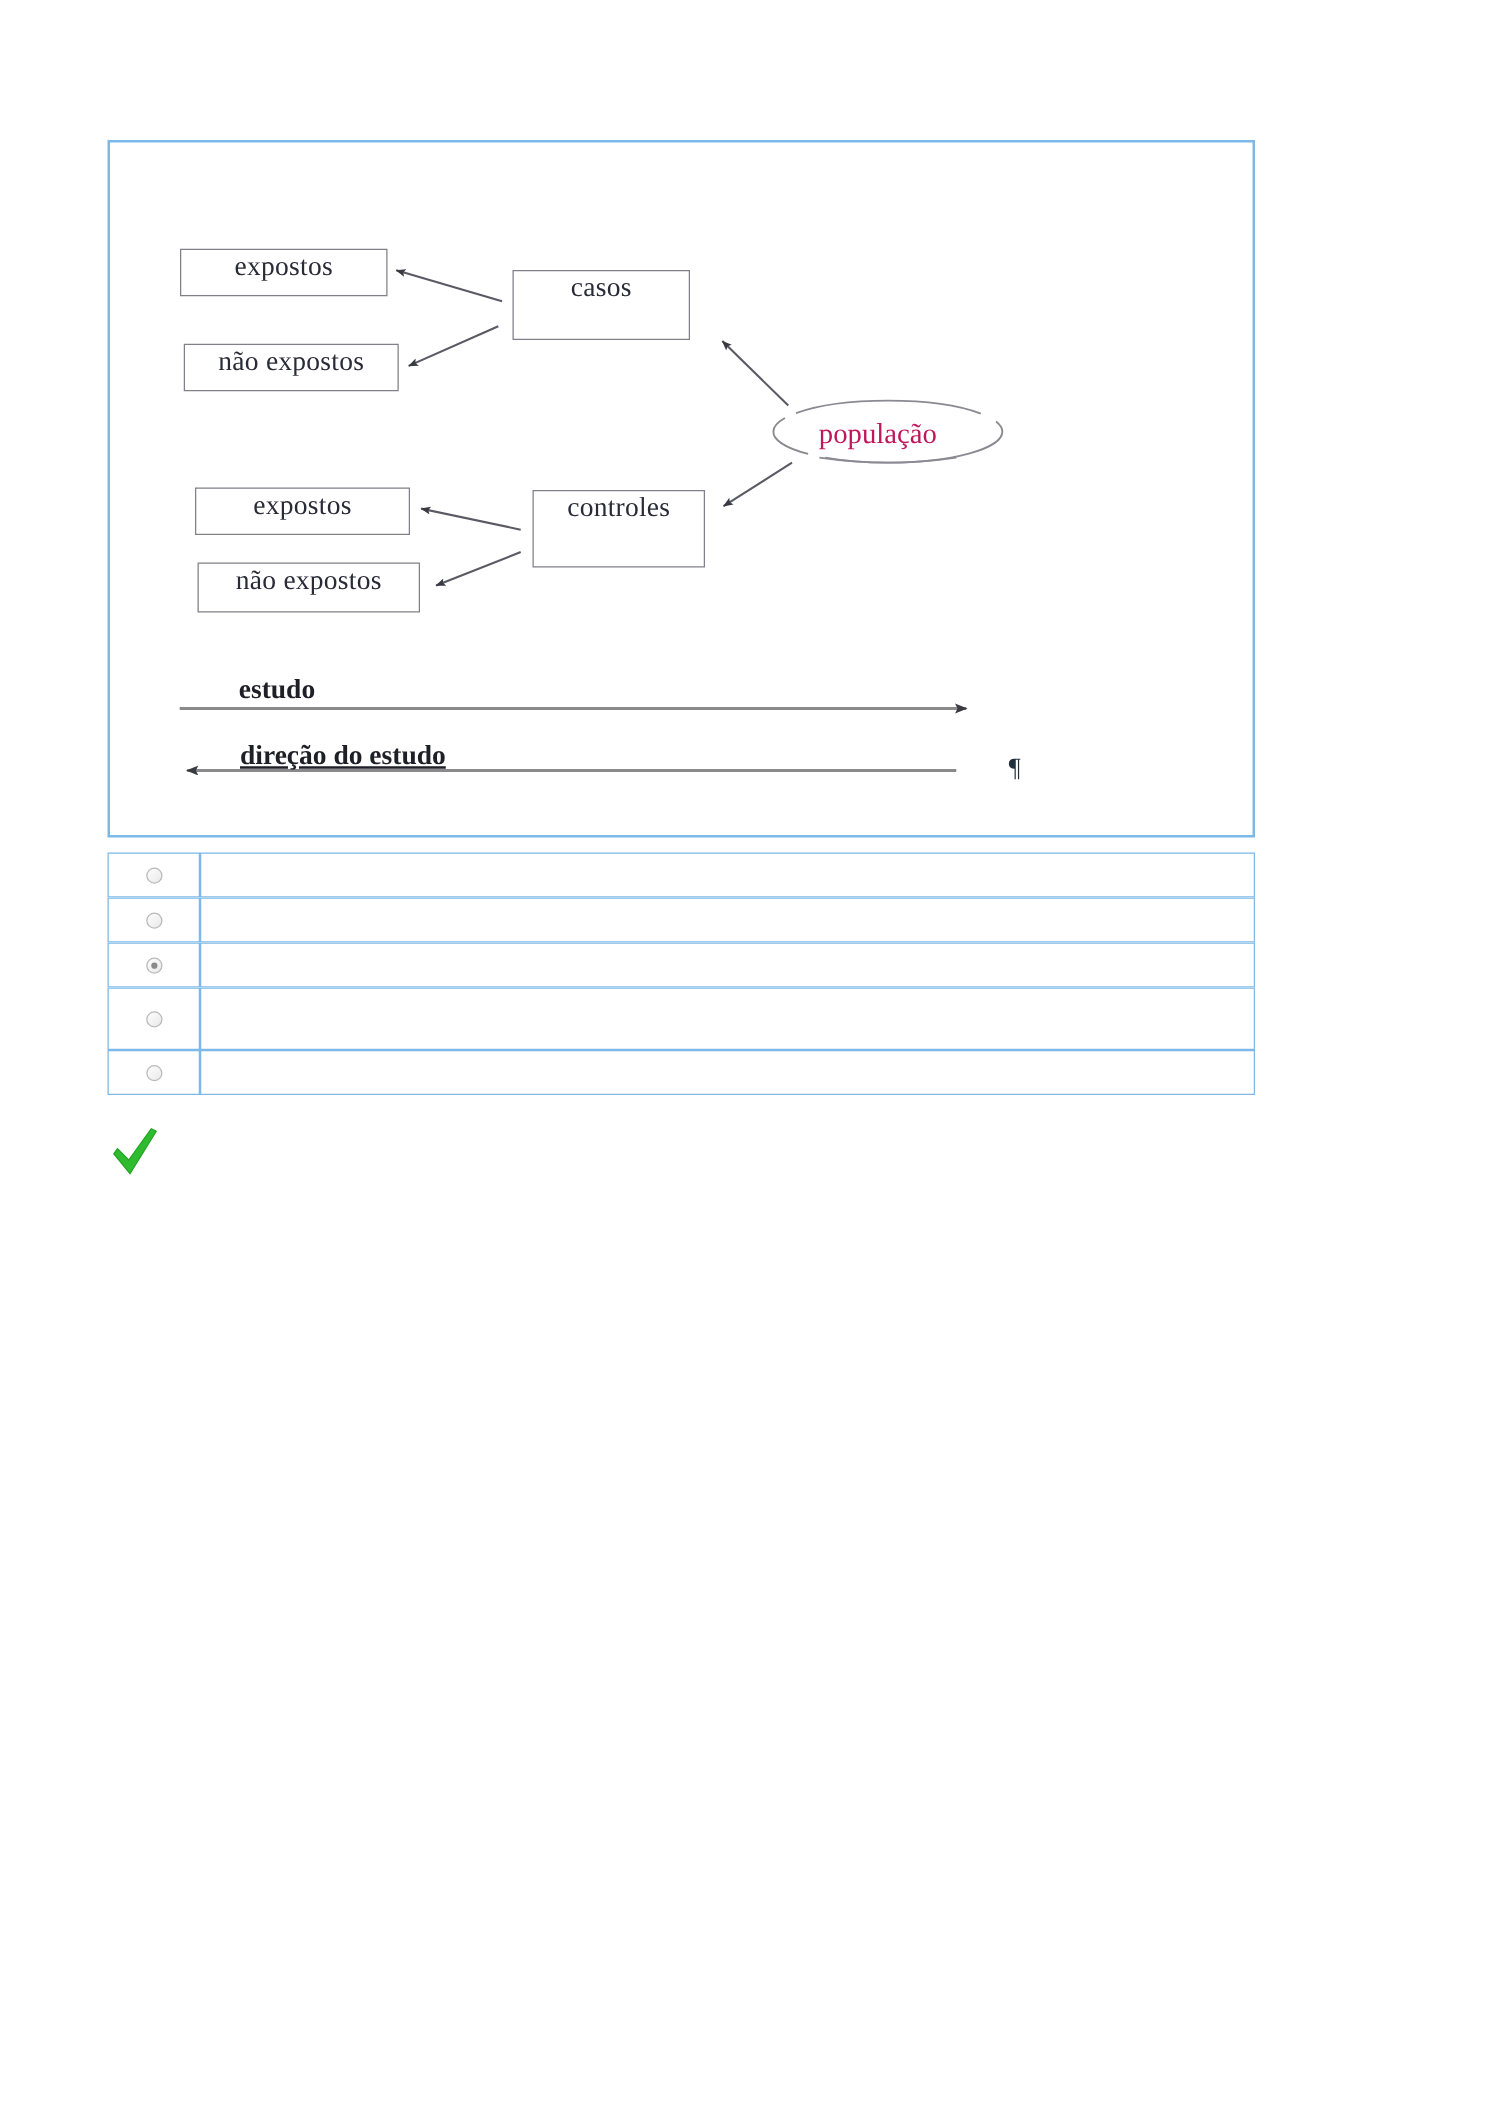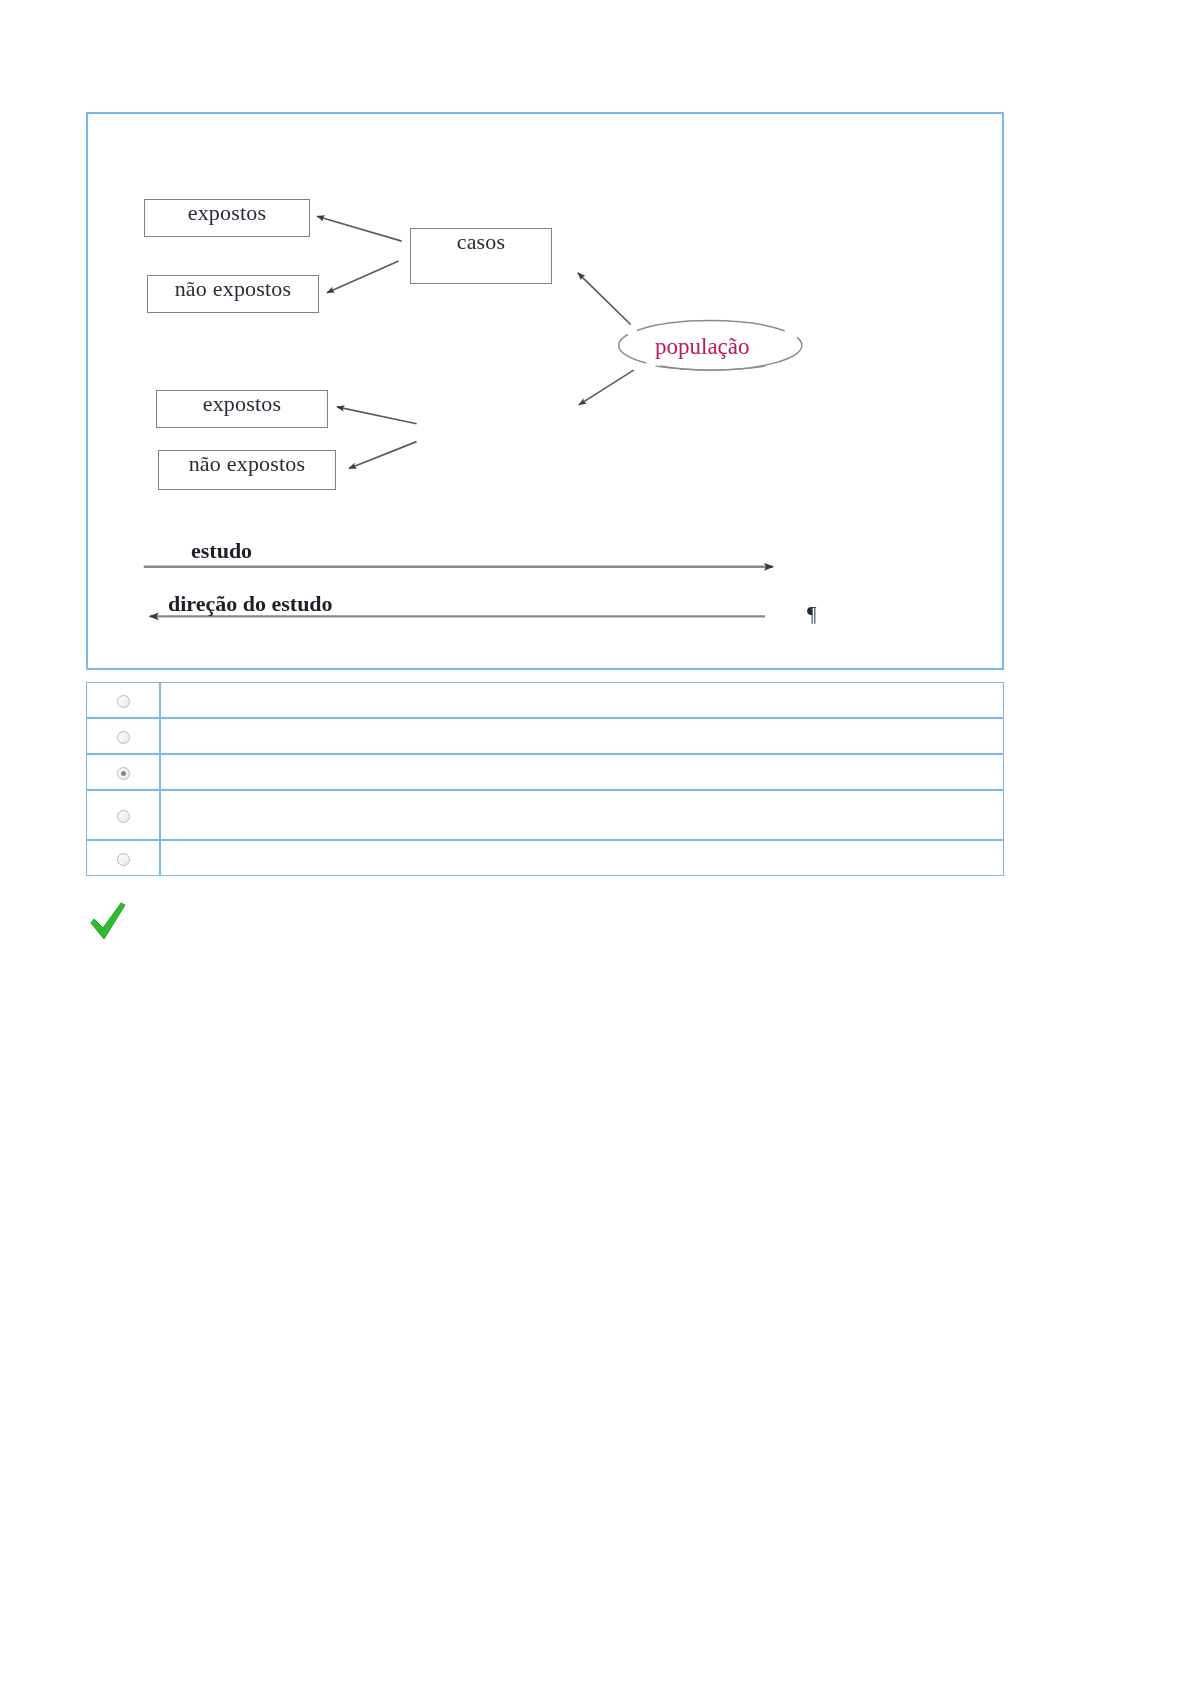--- a/index.html
+++ b/index.html
@@ -174,42 +174,45 @@
   </svg>
 
   <div class="node-box" style="left:56px; top:85px; width:166px; height:38px;">
     <span>expostos</span>
   </div>
 
   <div class="node-box" style="left:59px; top:161px; width:172px; height:38px;">
     <span>não expostos</span>
   </div>
 
-  <div class="node-box" style="left:322px; top:114px; width:142px; height:56px;">
+  <div class="node-box" style="left:322px; top:102px; width:142px; height:56px;">
     <span>casos</span>
   </div>
 
   <div class="ellipse-label" style="left:567px; top:220px;">
     <span>população</span>
   </div>
 
   <div class="node-box" style="left:68px; top:276px; width:172px; height:38px;">
     <span>expostos</span>
   </div>
 
   <div class="node-box" style="left:70px; top:336px; width:178px; height:40px;">
     <span>não expostos</span>
   </div>
 
+  <div class="node-box" style="left:338px; top:278px; width:138px; height:62px;">
+    <span>controles</span>
+  </div>
 
   <div class="axis-label" style="left:103px; top:424px;">
     <span>estudo</span>
   </div>
 
-  <div class="axis-label" style="left:80px; top:477px;">
+  <div class="axis-label" style="left:104px; top:477px;text-decoration:underline;">
     <span>direção do estudo</span>
   </div>
 
   <div class="pilcrow" style="left:719px; top:490px;">
     <span>¶</span>
   </div>
 </div>
 
 <table id="options-table">
   <tbody>

